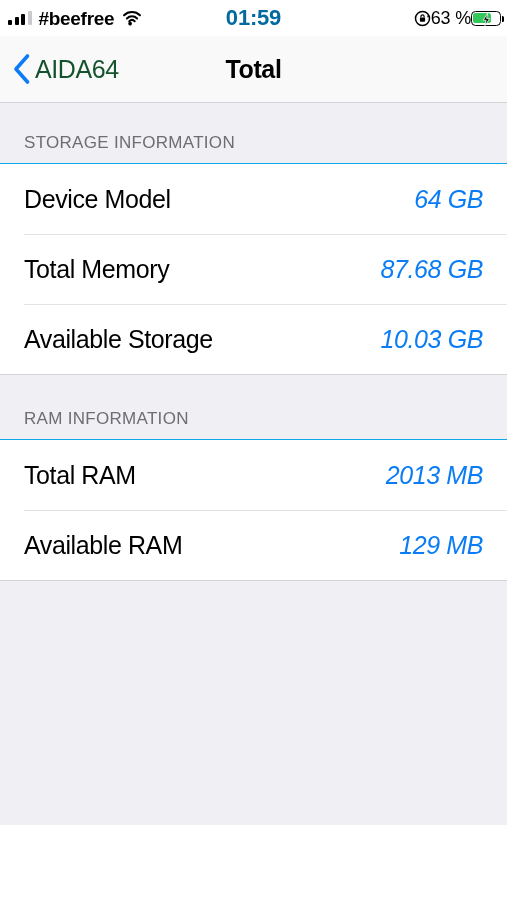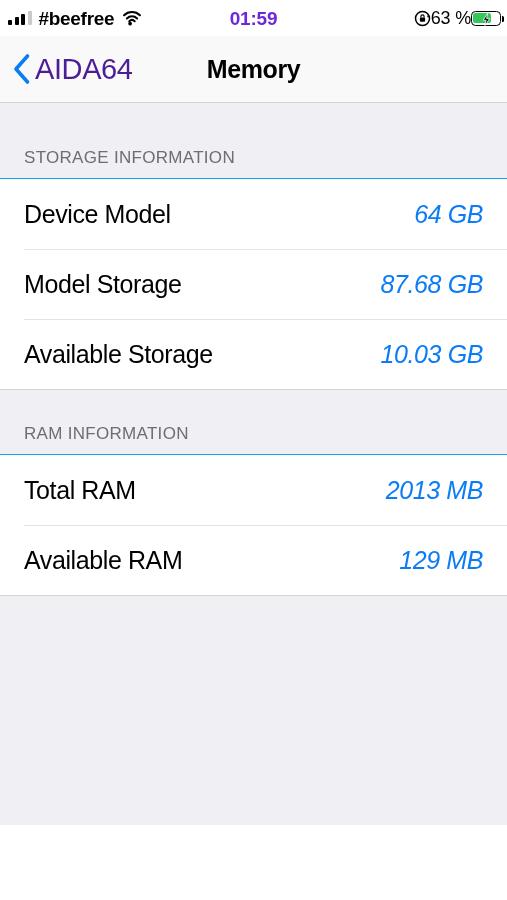--- a/index.html
+++ b/index.html
@@ -38,21 +38,21 @@
   .carrier {
     font-size:19px; font-weight:700; color:#000000;
     letter-spacing:-0.3px; line-height:1;
   }
   .wifi-icon { width:22px; height:16px; display:block; }
   .status-center {
     position:absolute; left:0; right:0; top:0; height:36px;
     display:flex; align-items:center; justify-content:center;
   }
   .clock {
-    font-size:19px; font-weight:700; color:#6d28d9;
+    font-size:22px; font-weight:700; color:#0369a1;
     letter-spacing:-0.2px; line-height:1;
   }
   .status-right {
     position:absolute; right:6px; top:0; height:36px;
     display:flex; align-items:center; gap:0;
   }
   .rotate-lock-icon { width:17px; height:17px; display:block; }
   .battery-pct {
     font-size:18px; font-weight:500; color:#000000;
     letter-spacing:-0.2px; line-height:1;
@@ -84,33 +84,33 @@
     border-bottom:1px solid #d4d3d8;
     z-index:4;
   }
   .nav-back {
     position:absolute; left:12px; top:0; height:66px;
     display:flex; align-items:center; gap:4px;
     cursor:pointer;
   }
   .chevron-left { width:19px; height:32px; display:block; }
   .nav-back-label {
-    font-size:29px; color:#4c1d95; letter-spacing:-0.4px;
+    font-size:25px; color:#14532d; letter-spacing:-0.4px;
     line-height:1;
   }
   .nav-title {
     position:absolute; left:0; right:0; top:0; height:66px;
     display:flex; align-items:center; justify-content:center;
     font-size:25px; font-weight:700; color:#000000;
     letter-spacing:-0.4px;
   }
 
   
   .content {
-    position:absolute; top:116px; left:0;
+    position:absolute; top:101px; left:0;
     width:507px; height:722px;
     background:#f0eff4;
     overflow:hidden;
   }
   .section-header {
     height:64px;
     display:flex; align-items:flex-end;
     padding:0 0 10px 24px;
     background:#f0eff4;
     font-size:17px; color:#6d6d72;
@@ -201,33 +201,33 @@
 
   <div class="nav-bar">
     <div class="nav-back">
       <span>
         <svg class="chevron-left" viewBox="0 0 19 32">
           <path d="M15.5 3 L4 16 L15.5 29" stroke="#0a7cf5" stroke-width="3.6" fill="none" stroke-linecap="round" stroke-linejoin="round"></path>
         </svg>
       </span>
       <span class="nav-back-label">AIDA64</span>
     </div>
-    <div class="nav-title">Memory</div>
+    <div class="nav-title">Total</div>
   </div>
 
   <div class="content">
 
     <div class="section-header first">STORAGE INFORMATION</div>
     <div class="list-group">
       <div class="list-row">
         <span class="row-label">Device Model</span>
         <span class="row-value">64 GB</span>
       </div>
       <div class="list-row">
-        <span class="row-label">Model Storage</span>
+        <span class="row-label">Total Memory</span>
         <span class="row-value">87.68 GB</span>
       </div>
       <div class="list-row">
         <span class="row-label">Available Storage</span>
         <span class="row-value">10.03 GB</span>
       </div>
     </div>
 
     <div class="section-header">RAM INFORMATION</div>
     <div class="list-group">

